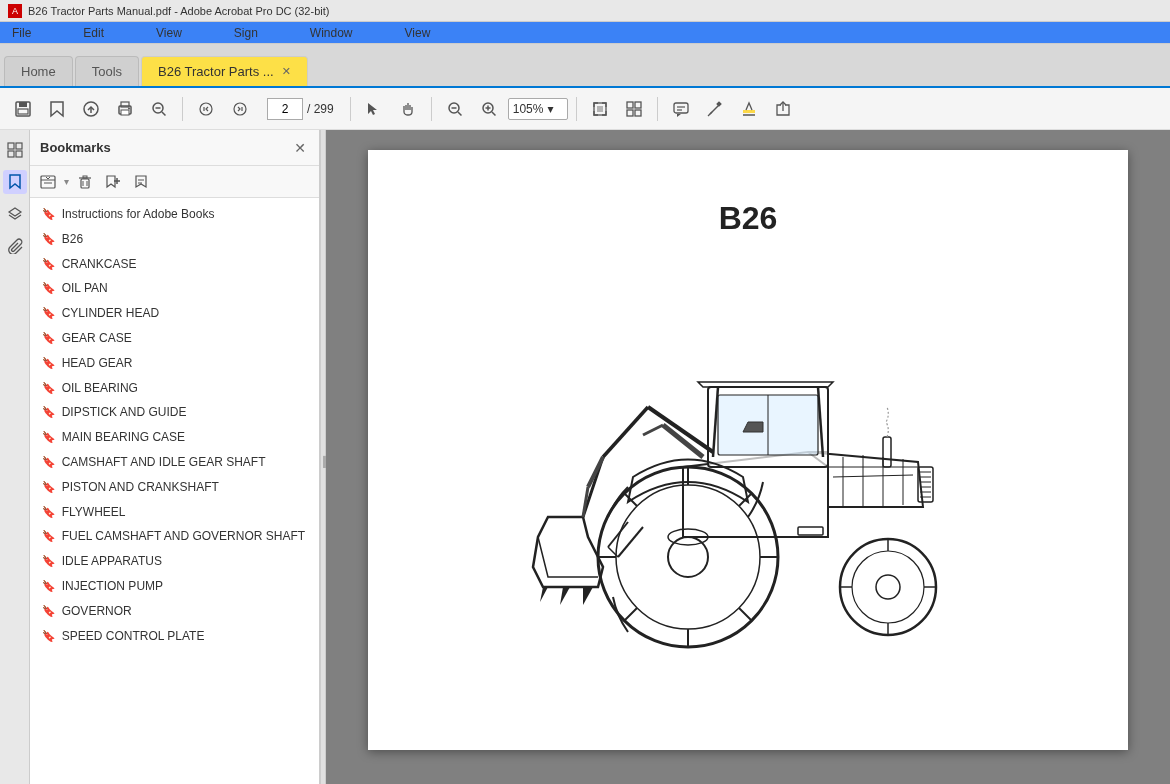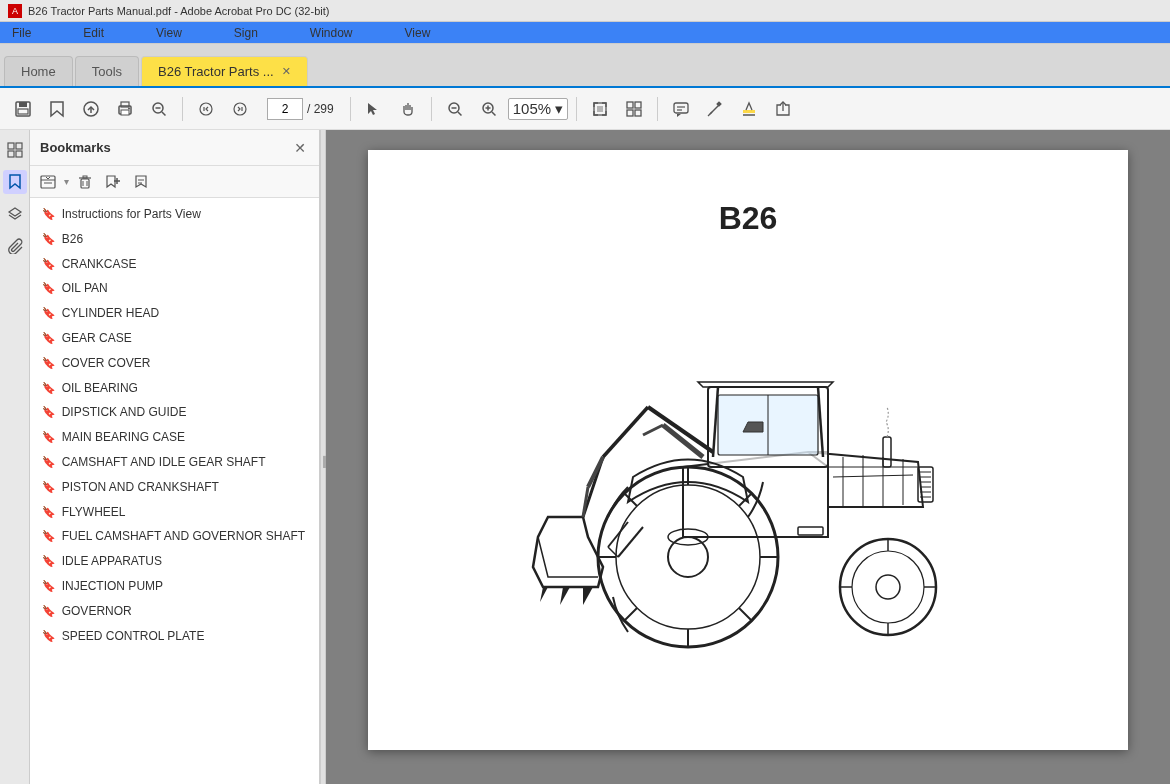--- a/index.html
+++ b/index.html
@@ -134,21 +134,21 @@
     }
     .zoom-box {
       display: flex;
       align-items: center;
       gap: 2px;
       border: 1px solid #aaa;
       background: white;
       height: 22px;
       padding: 0 4px;
       border-radius: 2px;
-      font-size: 15px;
+      font-size: 12px;
       color: #333;
       min-width: 60px;
     }
 
     
     #main {
       display: flex;
       height: calc(784px - 22px - 22px - 36px - 42px);
     }
 
@@ -547,21 +547,21 @@
         <svg width="14" height="14" viewBox="0 0 14 14">
           <polygon points="2,1 12,1 12,12 7,9 2,12" fill="none" stroke="#555" stroke-width="1.2"></polygon>
           <line x1="4" y1="5" x2="10" y2="5" stroke="#555" stroke-width="1"></line>
           <line x1="4" y1="8" x2="8" y2="8" stroke="#555" stroke-width="1"></line>
         </svg>
       </div>
     </div>
     <div id="bookmarks-list">
     <div class="bookmark-item">
         <span class="bookmark-icon">🔖</span>
-        <span class="bookmark-text">Instructions for Parts View</span>
+        <span class="bookmark-text">Instructions for Adobe Books</span>
       </div>
         <div class="bookmark-item">
         <span class="bookmark-icon">🔖</span>
         <span class="bookmark-text">B26</span>
       </div>
         <div class="bookmark-item">
         <span class="bookmark-icon">🔖</span>
         <span class="bookmark-text">CRANKCASE</span>
       </div>
         <div class="bookmark-item">
@@ -571,21 +571,21 @@
         <div class="bookmark-item">
         <span class="bookmark-icon">🔖</span>
         <span class="bookmark-text">CYLINDER HEAD</span>
       </div>
         <div class="bookmark-item">
         <span class="bookmark-icon">🔖</span>
         <span class="bookmark-text">GEAR CASE</span>
       </div>
         <div class="bookmark-item">
         <span class="bookmark-icon">🔖</span>
-        <span class="bookmark-text">COVER COVER</span>
+        <span class="bookmark-text">HEAD GEAR</span>
       </div>
         <div class="bookmark-item">
         <span class="bookmark-icon">🔖</span>
         <span class="bookmark-text">OIL BEARING</span>
       </div>
         <div class="bookmark-item">
         <span class="bookmark-icon">🔖</span>
         <span class="bookmark-text">DIPSTICK AND GUIDE</span>
       </div>
         <div class="bookmark-item">

